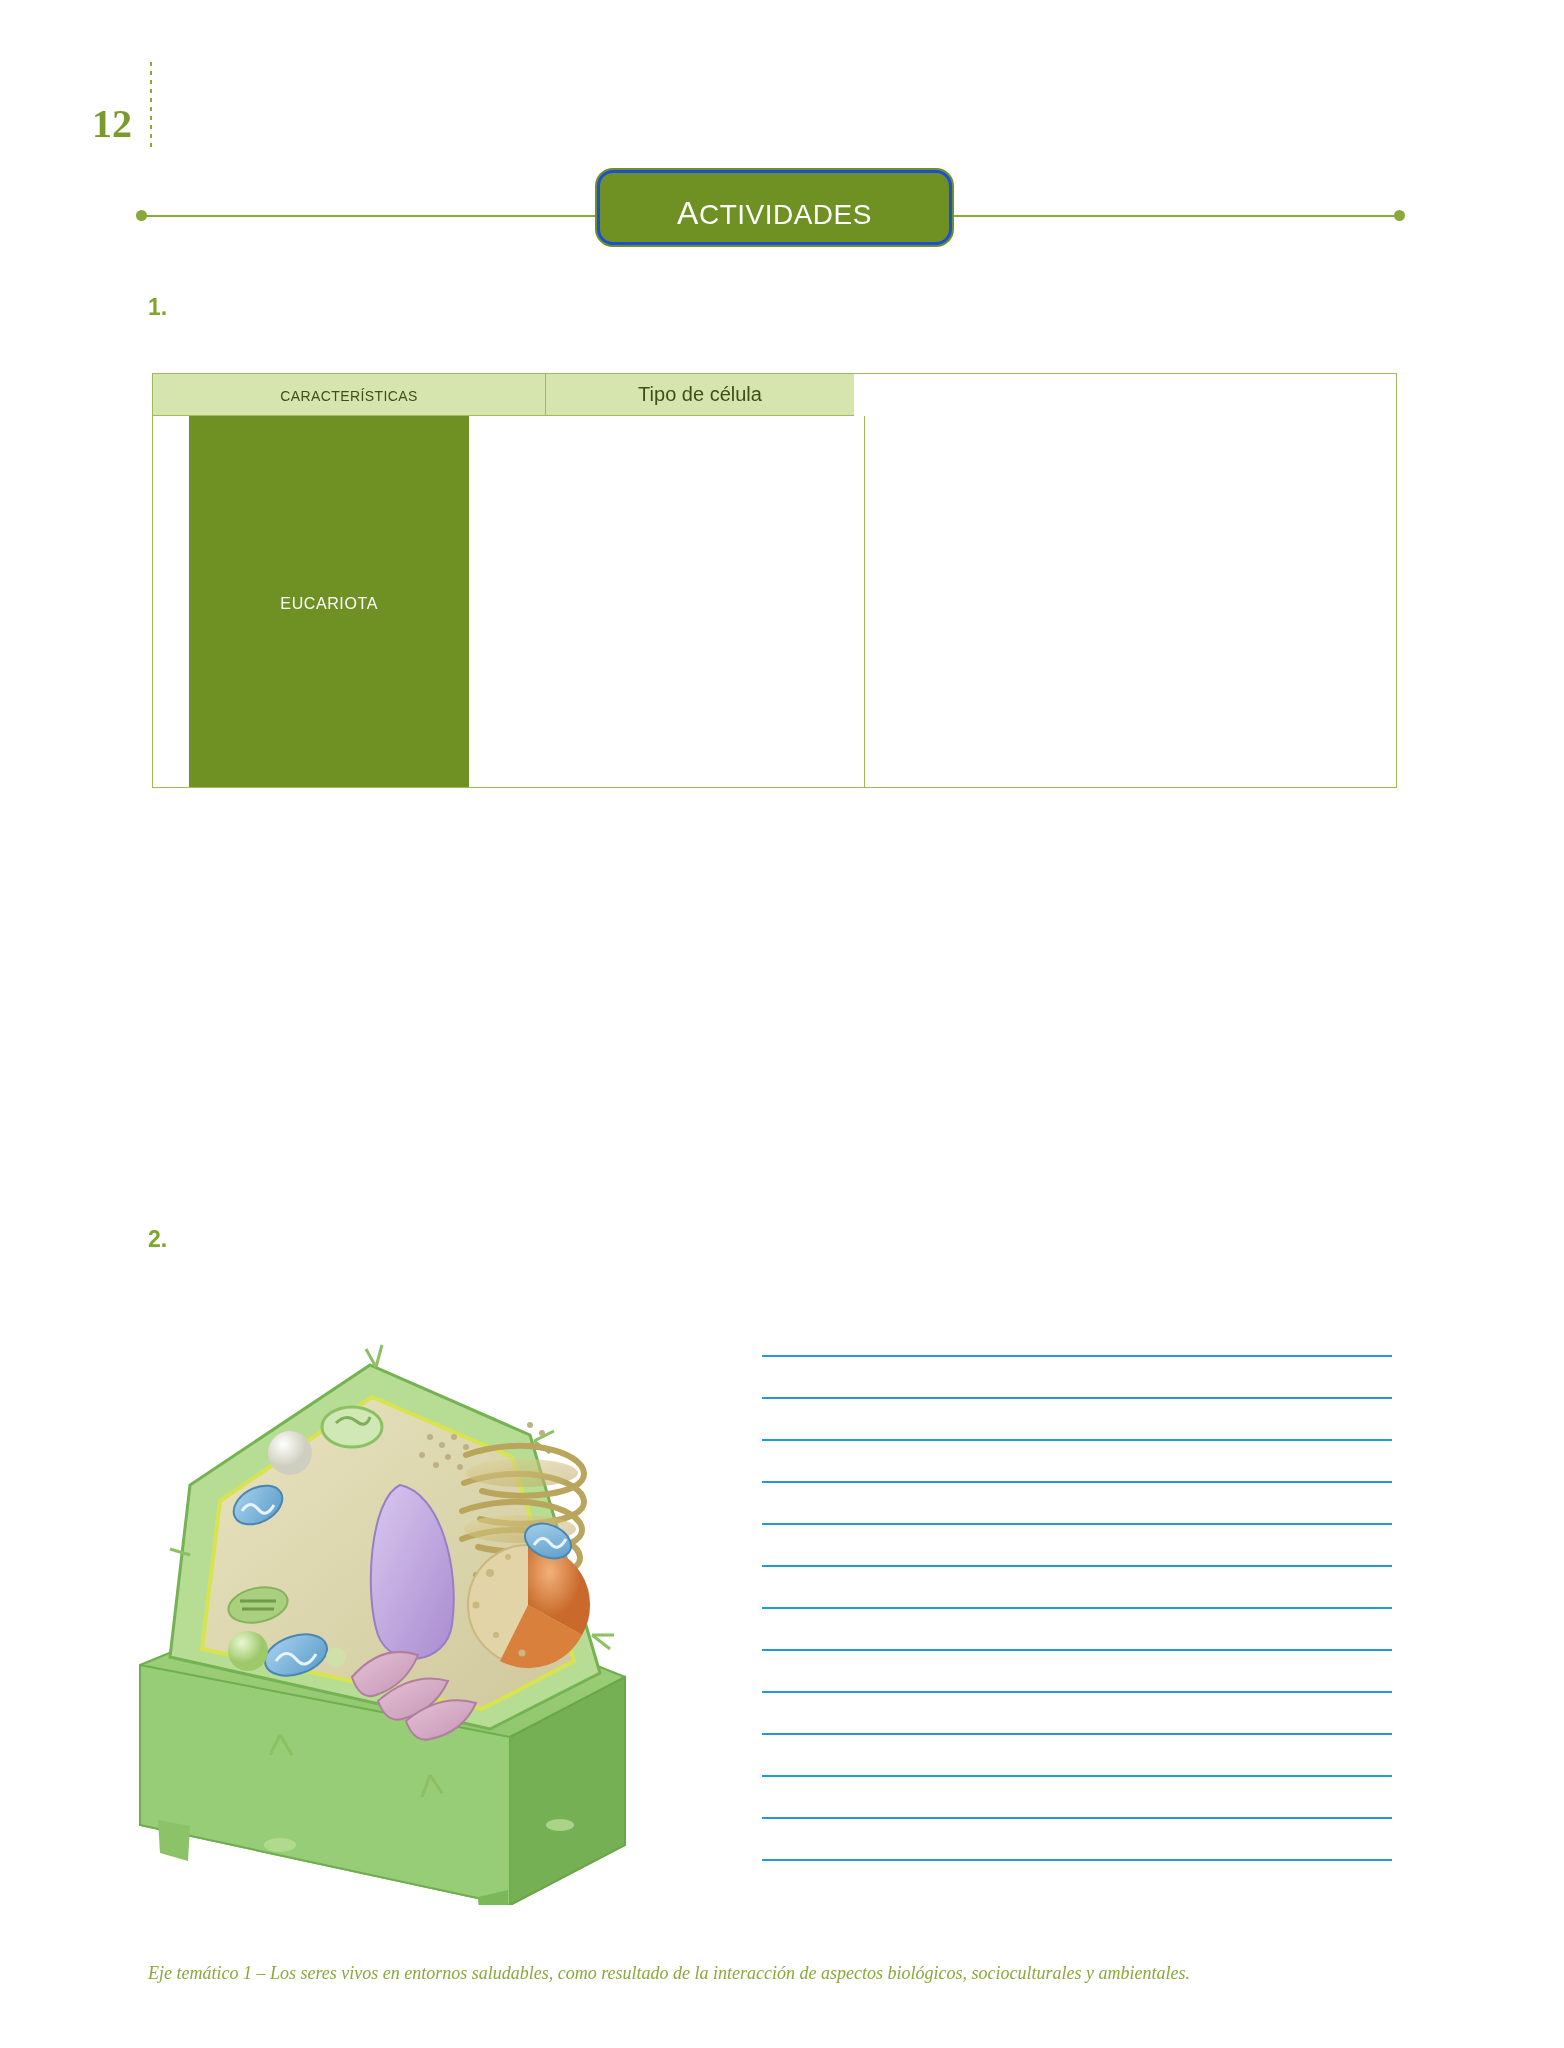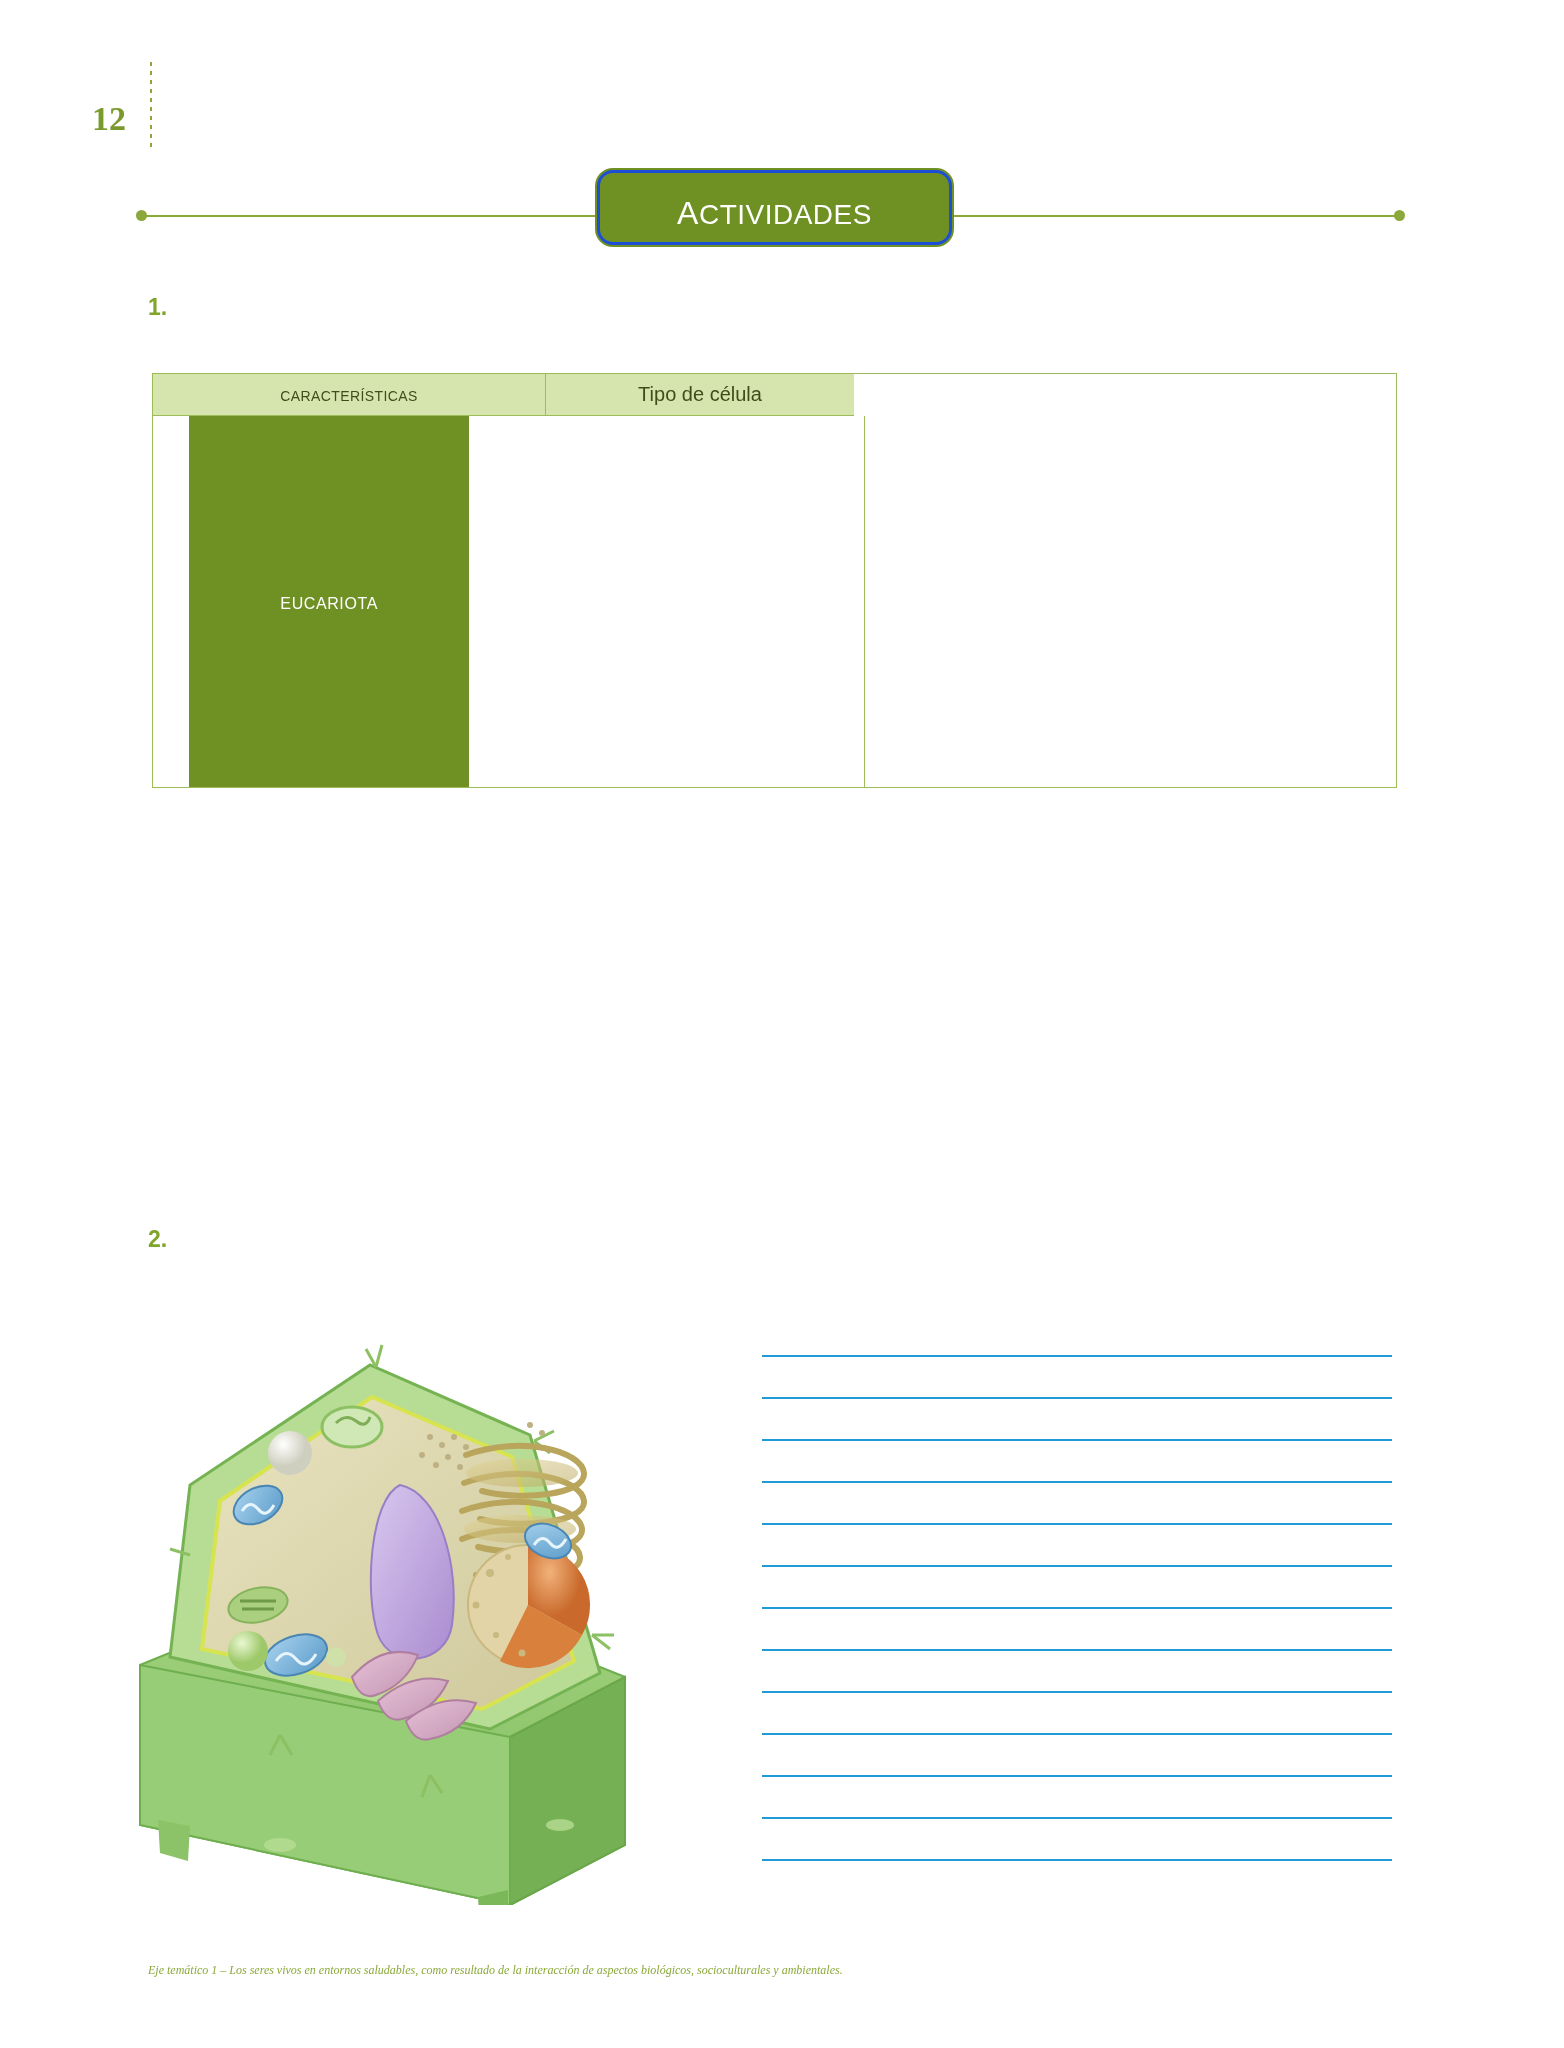--- a/index.html
+++ b/index.html
@@ -16,21 +16,21 @@
     overflow: hidden;
   }
 
   
   .page-number {
     position: absolute;
     left: 92px;
     top: 100px;
     font-family: "Liberation Serif", serif;
     font-weight: bold;
-    font-size: 34px;
+    font-size: 40px;
     color: #7a9a2e;
   }
   .dotted-vertical {
     position: absolute;
     left: 150px;
     top: 62px;
     width: 2px;
     height: 90px;
     background-image: linear-gradient(to bottom, #8aa93a 0 4px, rgba(0,0,0,0) 4px 9px);
     background-size: 2px 9px;
@@ -183,21 +183,21 @@
   }
 
   
   .footer {
     position: absolute;
     left: 148px;
     top: 1963px;
     width: 1260px;
     font-family: "Liberation Serif", serif;
     font-style: italic;
-    font-size: 12px;
+    font-size: 18px;
     color: #8aa93a;
   }
 </style>
 </head>
 <body>
 
 <div class="page-number">12</div>
 <div class="dotted-vertical"></div>
 
 <div class="header-rule"></div>

